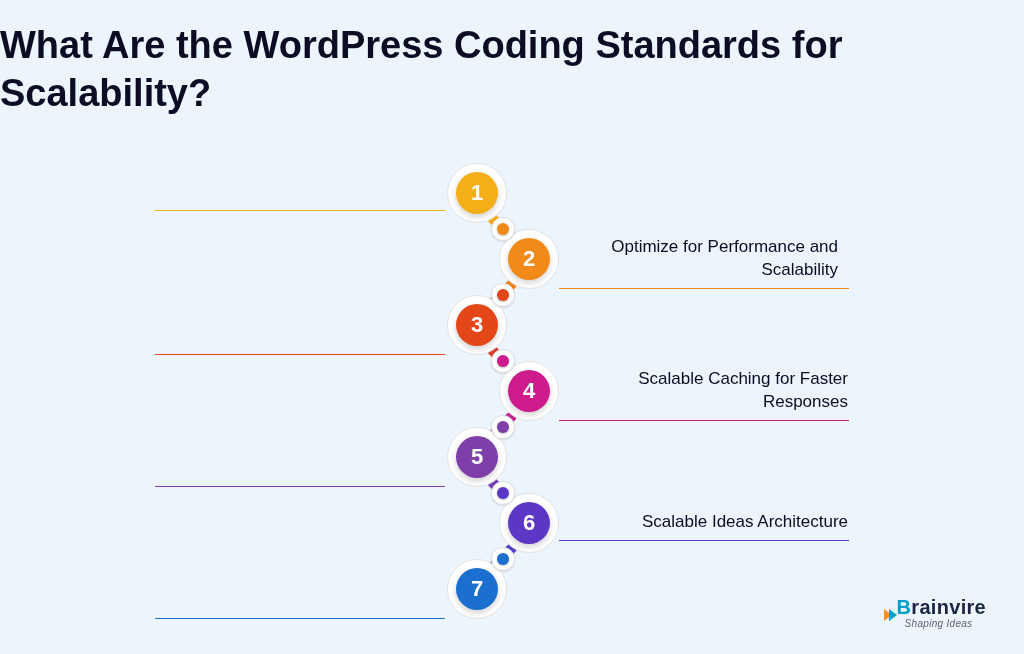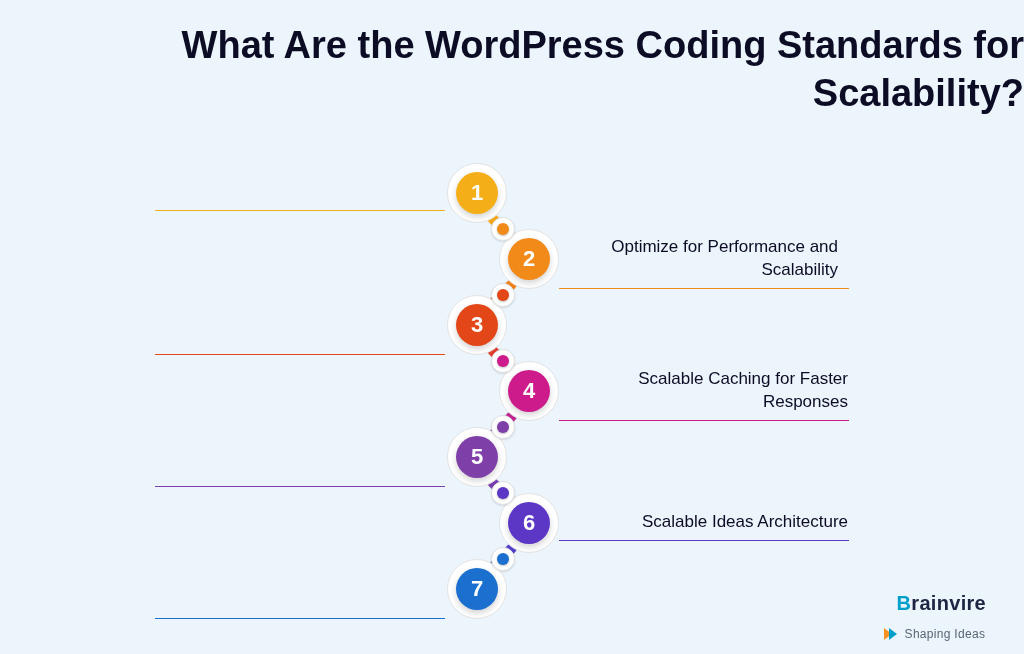--- a/index.html
+++ b/index.html
@@ -17,21 +17,21 @@
     position: relative;
     width: 1024px;
     height: 654px;
   }
 
   .title {
     position: absolute;
     left: 0;
     right: 0;
     top: 22px;
-    text-align: right;
+    text-align: left;
     font-weight: 800;
     font-size: 38px;
     line-height: 1.25;
   }
 
   .item {
     position: absolute;
   }
 
   .bubble {
@@ -98,43 +98,43 @@
     width: 10px;
     border-radius: 5px;
     z-index: 2;
     box-shadow: 0 1px 2px rgba(0,0,0,.15);
   }
 
   
   .logo {
     position: absolute;
     right: 38px;
-    bottom: 14px;
-    display: flex;
-    align-items: flex-end;
+    bottom: 25px;
+    display: flex;
+    align-items: center;
     gap: 0;
   }
   .logo .chev {
     display: flex;
     flex-direction: row;
     gap: -2px;
     margin-top: 4px;
   }
   .logo .tri {
     width: 0; height: 0;
     border-top: 6px solid transparent;
     border-bottom: 6px solid transparent;
     border-left: 8px solid #f79421;
   }
   .logo .tri + .tri { margin-left: -3px; border-left-color: #01a0cb; }
   .logo .txt { display: flex; flex-direction: column; line-height: 1; }
   .logo .name { font-weight: 800; font-size: 20px; letter-spacing: .3px; }
   .logo .name .b { color: #01a0cb; }
   .logo .name .rest { color: #1c2541; }
-  .logo .tag { font-size: 12px; color: #5a6472; letter-spacing: .3px; margin-top: 15px; margin-left: 8px; }
+  .logo .tag { font-size: 10px; color: #5a6472; letter-spacing: .3px; margin-top: 2px; margin-left: 8px; font-style: italic; }
 </style>
 </head>
 <body>
 
 <div class="canvas">
 
   <div class="title">What Are the WordPress Coding Standards for Scalability?</div>
 
   <div class="item">
     <div class="bubble" style="left:447px; top:163px;">

